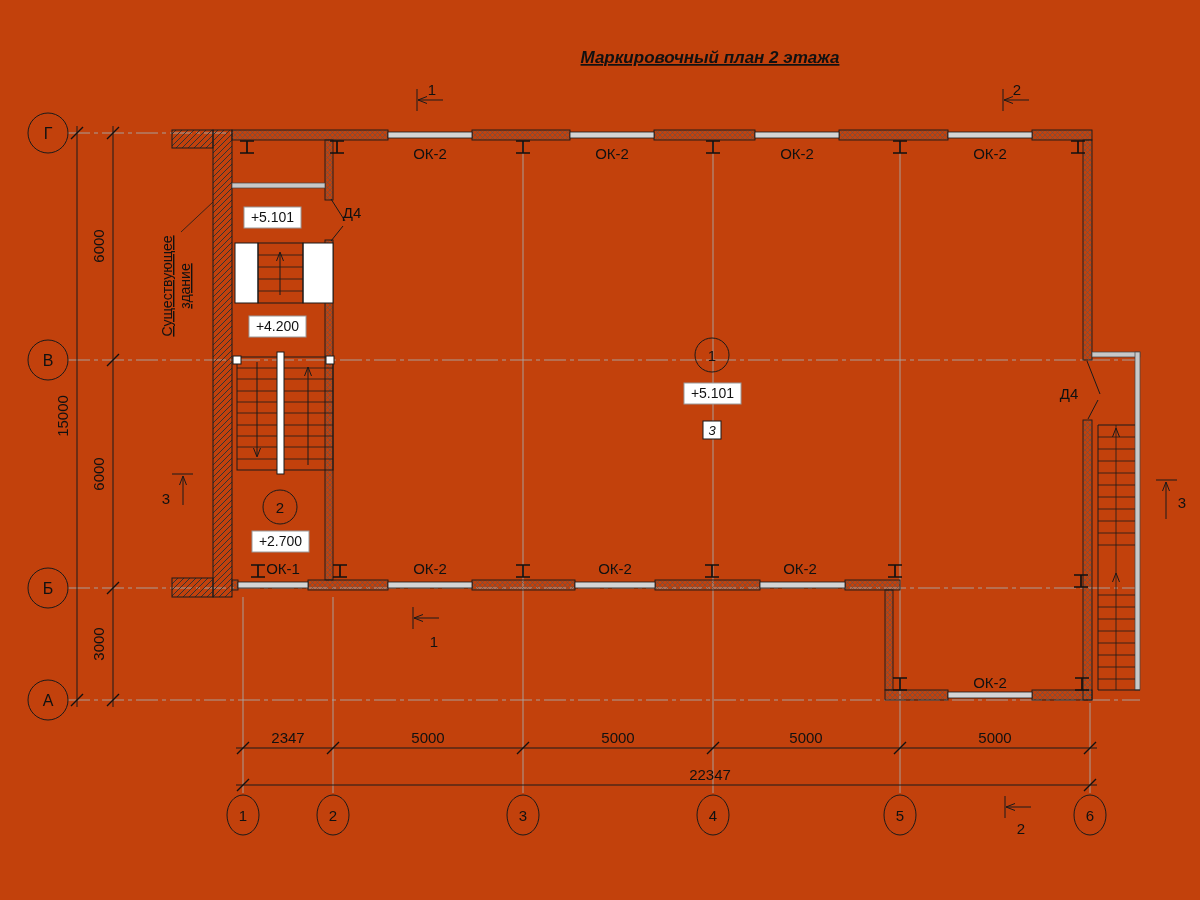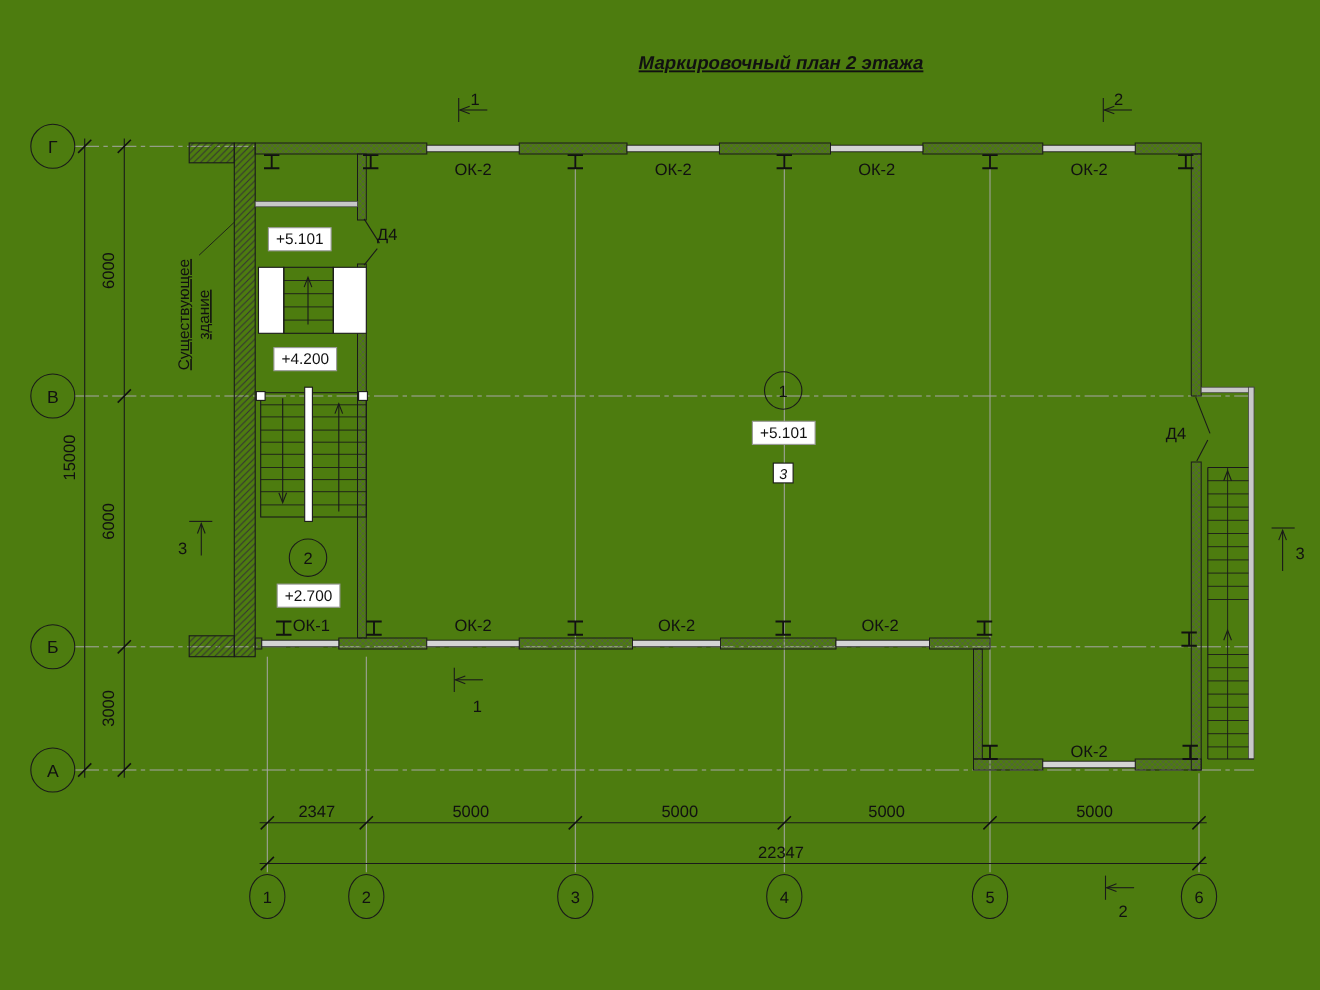--- a/index.html
+++ b/index.html
@@ -1,16 +1,16 @@
 <!DOCTYPE html>
 <html><head>
 <meta charset="utf-8">
 <style>
   html,body{margin:0;padding:0;background:#fff;}
-  .page{width:1200px;height:900px;background:#4d7c0f;position:relative;font-family:"Liberation Sans",sans-serif;}
+  .page{width:1200px;height:900px;background:#c2410c;position:relative;font-family:"Liberation Sans",sans-serif;}
   svg text{font-family:"Liberation Sans",sans-serif;fill:#111;}
   .lbl{font-size:15px;text-anchor:middle;}
   .sm{font-size:14px;}
   .big{font-size:16px;}
   .ital{font-style:italic;font-size:13px;}
   .uline{text-decoration:underline;}
   .title{font-size:17px;font-style:italic;font-weight:bold;text-anchor:middle;text-decoration:underline;}
   .blk{stroke:#1a1a1a;fill:none;stroke-width:1;}
   .thin{stroke-width:0.8;}
   .grid{stroke:#a8a8a8;stroke-width:0.9;fill:none;}

